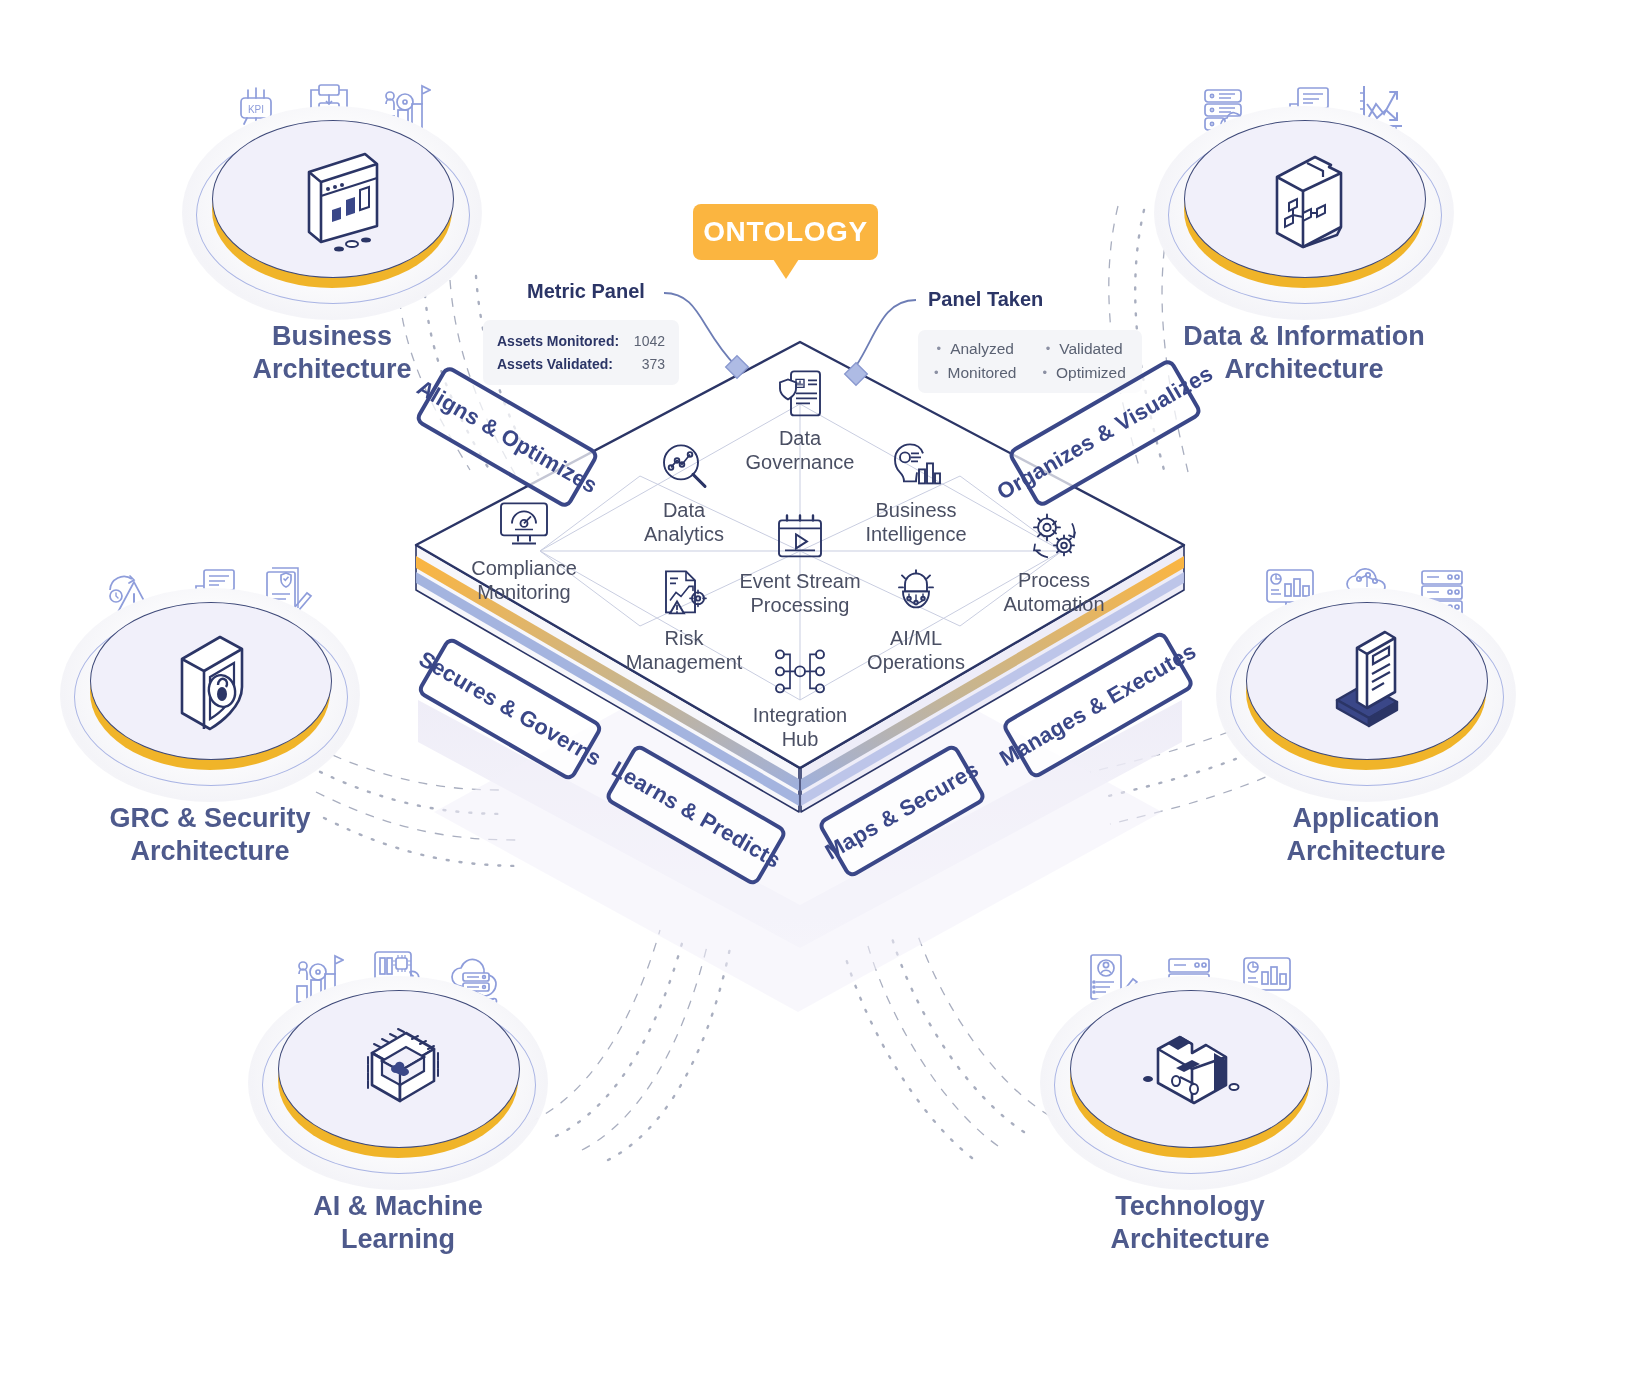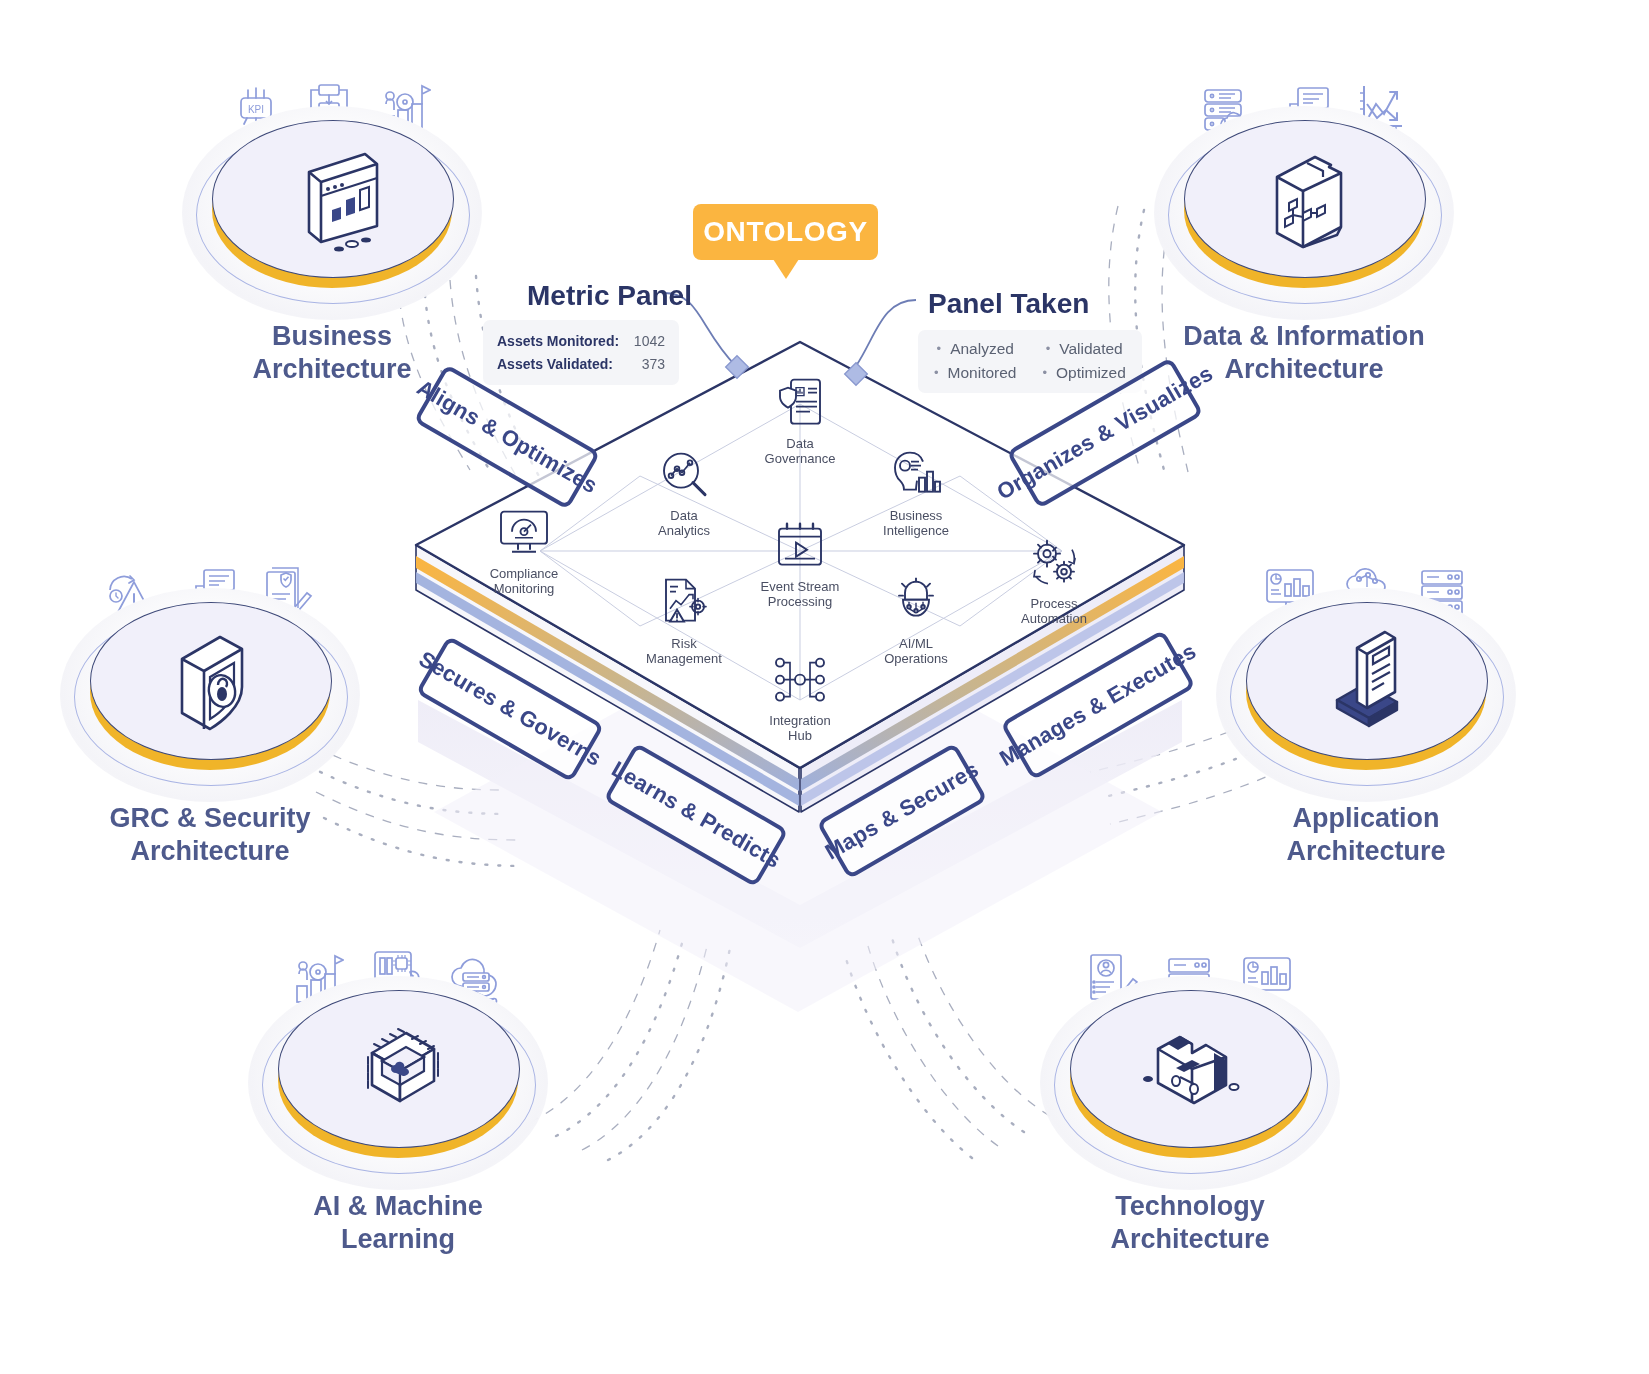--- a/index.html
+++ b/index.html
@@ -21,30 +21,30 @@
       display:flex;align-items:center;justify-content:center;}
   .node .mini{position:absolute;top:0px;left:0;width:300px;height:66px;
       display:flex;align-items:flex-end;justify-content:center;gap:28px;}
   .node .mini svg{display:block;}
   .node .title{position:absolute;left:-40px;top:250px;width:380px;text-align:center;
       color:#4e5a8c;font-size:27px;font-weight:bold;line-height:1.22;}
 
   
   .cap{position:absolute;width:150px;transform:translate(-50%,-50%);text-align:center;}
   .cap .cicon{height:58px;display:flex;align-items:center;justify-content:center;}
-  .cap .clabel{margin-top:4px;font-size:13px;line-height:1.18;color:#4a4f63;}
+  .cap .clabel{margin-top:4px;font-size:20px;line-height:1.18;color:#4a4f63;}
 
   
   .ribbon{position:absolute;border:4px solid #3a4788;border-radius:9px;
       background:rgba(255,255,255,0.72);
       color:#3a4788;font-weight:bold;display:flex;align-items:center;justify-content:center;
       white-space:nowrap;letter-spacing:.2px;}
 
   
-  .callout-title{position:absolute;color:#2b3566;font-weight:bold;font-size:28px;white-space:nowrap;}
+  .callout-title{position:absolute;color:#2b3566;font-weight:bold;font-size:20px;white-space:nowrap;}
   .panel{position:absolute;background:#f4f5f8;border-radius:7px;padding:10px 14px;}
   .panel .row{display:flex;font-size:14px;line-height:1.62;color:#555b6e;justify-content:center;}
   .panel .k{font-weight:bold;color:#2b3566;}
   .panel .v{color:#5b6273;}
 
   .bullets{position:absolute;background:#f4f5f8;border-radius:7px;padding:9px 16px;}
   .bullets .cols{display:flex;gap:26px;}
   .bullets .col{display:flex;flex-direction:column;gap:3px;align-items:center;}
   .bullets .b{font-size:15.5px;color:#5b6273;line-height:1.35;}
   .bullets .b::before{content:"\2022";color:#8b90a3;margin-right:9px;font-size:13px;vertical-align:1px;}
@@ -242,21 +242,21 @@
         <rect x="4" y="8" width="42" height="36" rx="3"></rect>
         <path d="M12 8V3M25 8V3M38 8V3" stroke-width="2.4" stroke-linecap="round"></path>
         <path d="M4 16h42" stroke-width="1.6"></path>
         <path d="M21 22l11 7-11 7z"></path>
         <path d="M10 38h30" stroke-width="1.7"></path>
       </svg>
     </div>
     <div class="clabel">Event Stream<br>Processing</div>
   </div>
 
-  <div class="cap" style="left:1054px;top:580px">
+  <div class="cap" style="left:1054px;top:562px">
     <div class="cicon">
       <svg width="52" height="52" viewBox="0 0 52 52" fill="none" stroke="#2b3566" stroke-width="1.9">
         <circle cx="19" cy="17" r="9"></circle>
           <circle cx="19" cy="17" r="3.6"></circle>
         <path d="M19 4v4M19 26v4M6 17h4M28 17h4M10 8l3 3M28 23l-3-3M28 11l-3 3M10 26l3-3" stroke-linecap="round"></path>
         <circle cx="36" cy="35" r="7"></circle>
           <circle cx="36" cy="35" r="2.8"></circle>
         <path d="M36 25v3M36 42v3M26 35h3M43 35h3M29 28l2 2M43 42l-2-2M43 28l-2 2M29 42l2-2" stroke-linecap="round"></path>
         <path d="M44 13a20 20 0 0 1 2 13" stroke-width="1.7"></path>
           <path d="M47 22l-1 5-5-2" stroke-width="1.7" stroke-linecap="round"></path>

